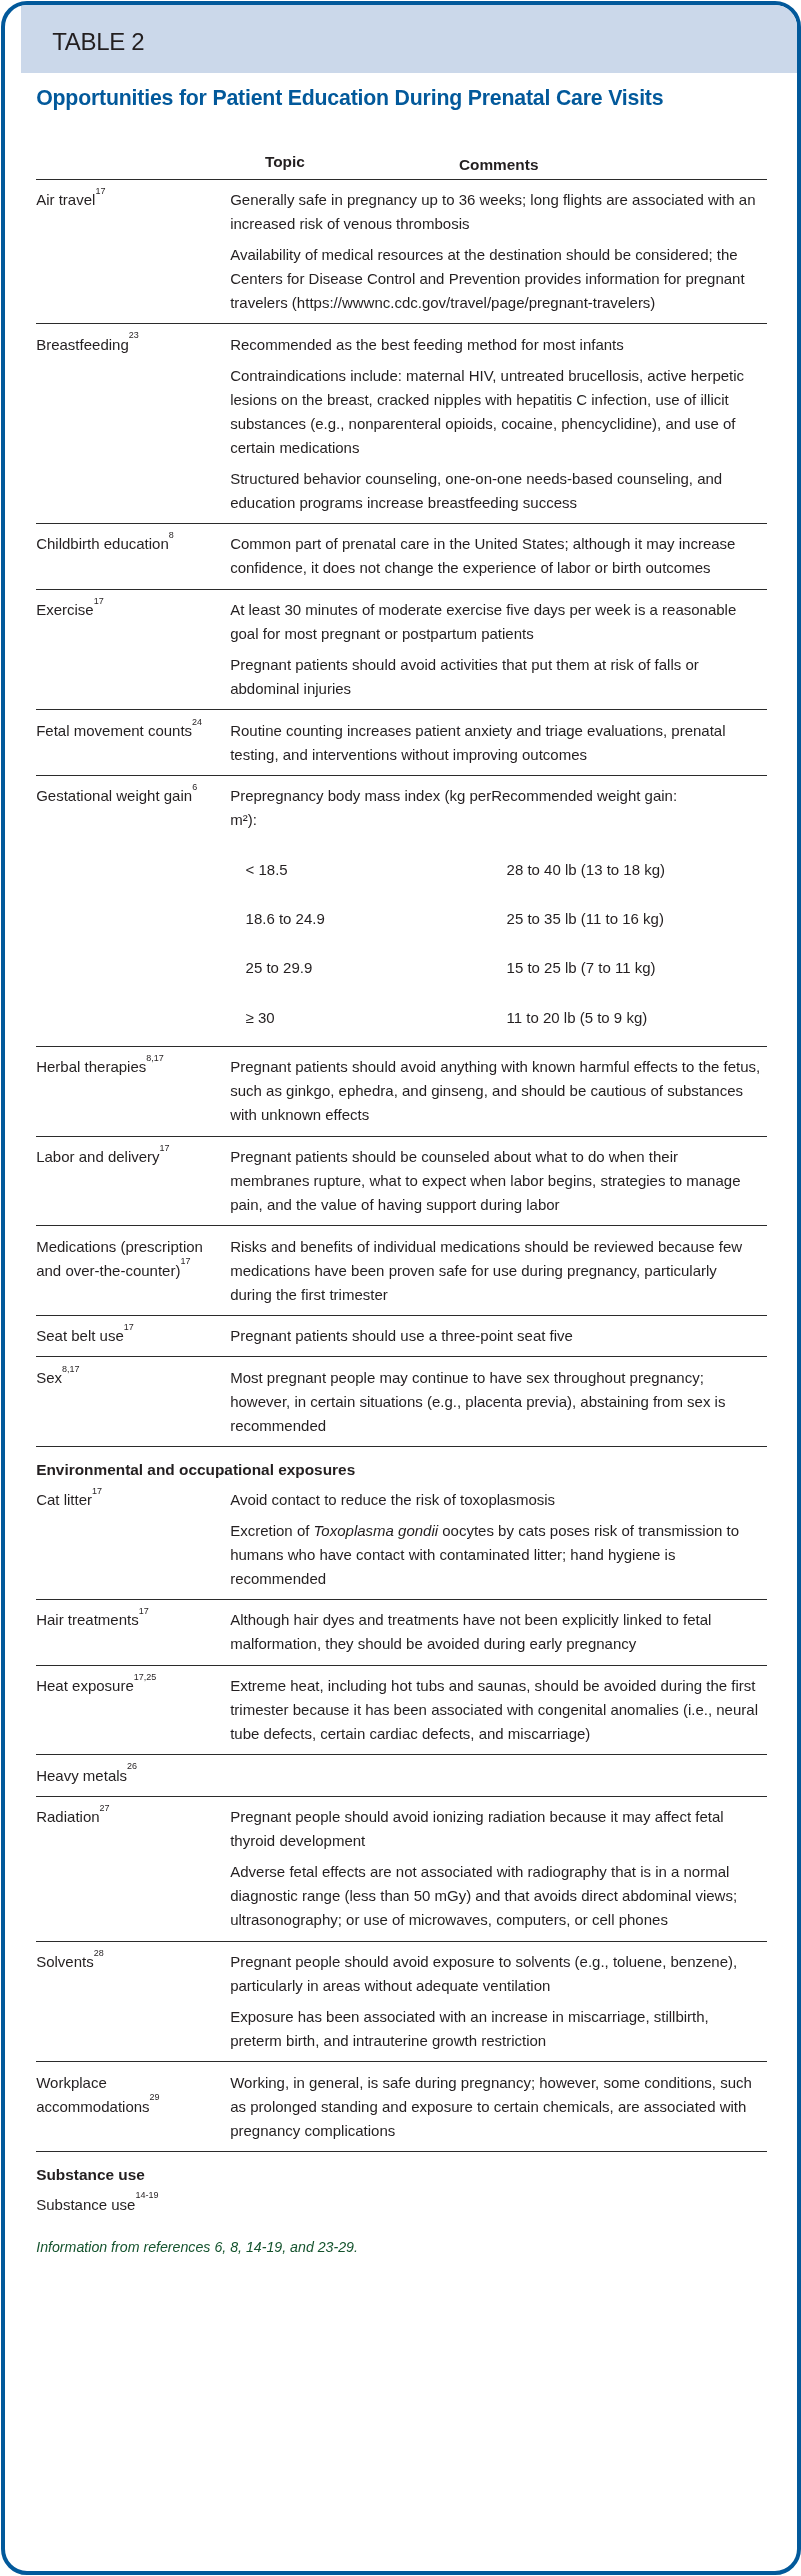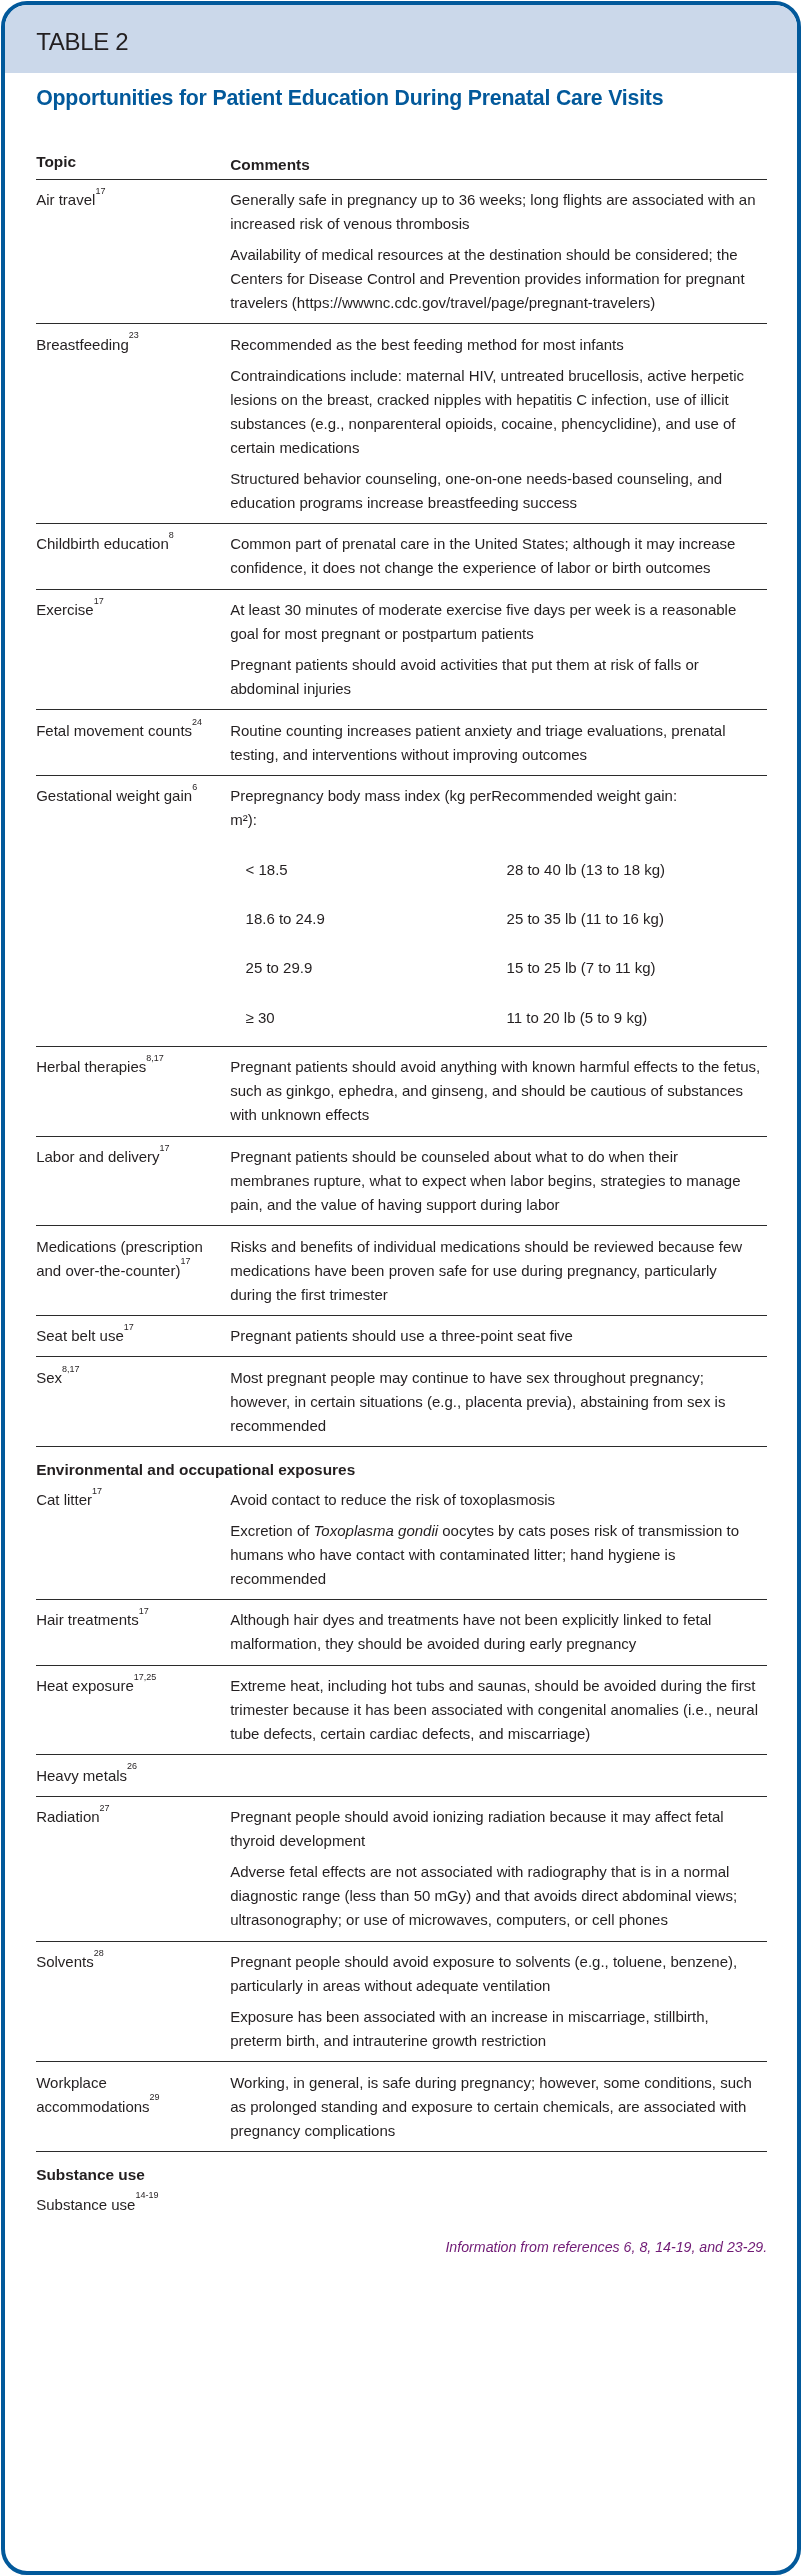--- a/index.html
+++ b/index.html
@@ -4,54 +4,54 @@
   <style>
     * { box-sizing: border-box; margin: 0; padding: 0; }
     html, body { width: 802px; height: 2576px; background: #ffffff; }
     body { font-family: "Liberation Sans", sans-serif; color: #231f20; position: relative; overflow: hidden; }
 
     .frame {
       position: absolute; left: 1.2px; top: 1.2px; width: 800px; height: 2574px;
       border: 4.7px solid #02599b; border-radius: 26px; overflow: hidden; background: #fff;
     }
     .header-band {
-      position: absolute; left: 0; top: 0; right: 0; height: 68px; background: #cbd8ea;
+      position: absolute; left: 16px; top: 0; right: 0; height: 68px; background: #cbd8ea;
     }
     .table-label {
       position: absolute; left: 31px; top: 22.5px; font-size: 24px; font-weight: normal; color: #231f20;
       letter-spacing: -0.3px;
     }
     .title {
       position: absolute; left: 31px; top: 81px; width: 682px;
       font-size: 21.3px; line-height: 25px; font-weight: bold; color: #02599b; letter-spacing: -0.2px;
     }
     .content { position: absolute; left: 31px; top: 146px; width: 731px; }
 
-    .col-headers { display: flex; height: 28.5px; align-items: flex-end; padding-bottom: 4.7px; border-bottom: 1.8px solid #2b2b2b; }
+    .col-headers { display: flex; height: 28.5px; align-items: flex-end; padding-bottom: 4.7px; border-bottom: 1.8px solid #2b2b2b; justify-content: center; }
     .col-headers .h { font-size: 15.4px; font-weight: bold; color: #231f20; }
     .col-headers .h.topic { width: 194px; }
 
     .row { display: flex; border-bottom: 1.8px solid #2b2b2b; padding: 8.3px 0 8.3px 0; }
     .row.no-border { border-bottom: none; }
     .topic { width: 194px; font-size: 15px; line-height: 24px; padding-right: 6px; }
     .topic sup { font-size: 9px; vertical-align: top; position: relative; top: -1.2px; line-height: 1; }
     .comments { flex: 1; font-size: 15px; line-height: 24px; padding-right: 6px; }
     .comments p { margin-bottom: 7.1px; }
     .comments p:last-child { margin-bottom: 0; }
 
     .section-heading { font-size: 15.4px; font-weight: bold; padding: 10.7px 0 3.6px 0; line-height: 24px; }
 
     .bmi-grid { display: grid; grid-template-columns: 261px 1fr; row-gap: 17px; }
     .bmi-grid .cell { line-height: 24px; font-size: 15px; }
     .bmi-grid .cell.indent { padding-left: 15.4px; }
     .bmi-grid .hdr { margin-bottom: 8.3px; }
     .bmi-grid .value-row { margin-bottom: 8.3px; }
 
     .end-line { border-bottom: 3px solid #02599b; }
-    .footnote { font-size: 14.2px; font-style: italic; color: #701a75; padding-top: 10.7px; line-height: 21.3px; text-align: right; }
+    .footnote { font-size: 14.2px; font-style: italic; color: #14532d; padding-top: 10.7px; line-height: 21.3px; }
   </style>
 </head>
 <body>
 
 <div class="frame">
   <div class="header-band">
     <div class="table-label">TABLE 2</div>
   </div>
   <h1 class="title">Opportunities for Patient Education During Prenatal Care Visits</h1>
 

